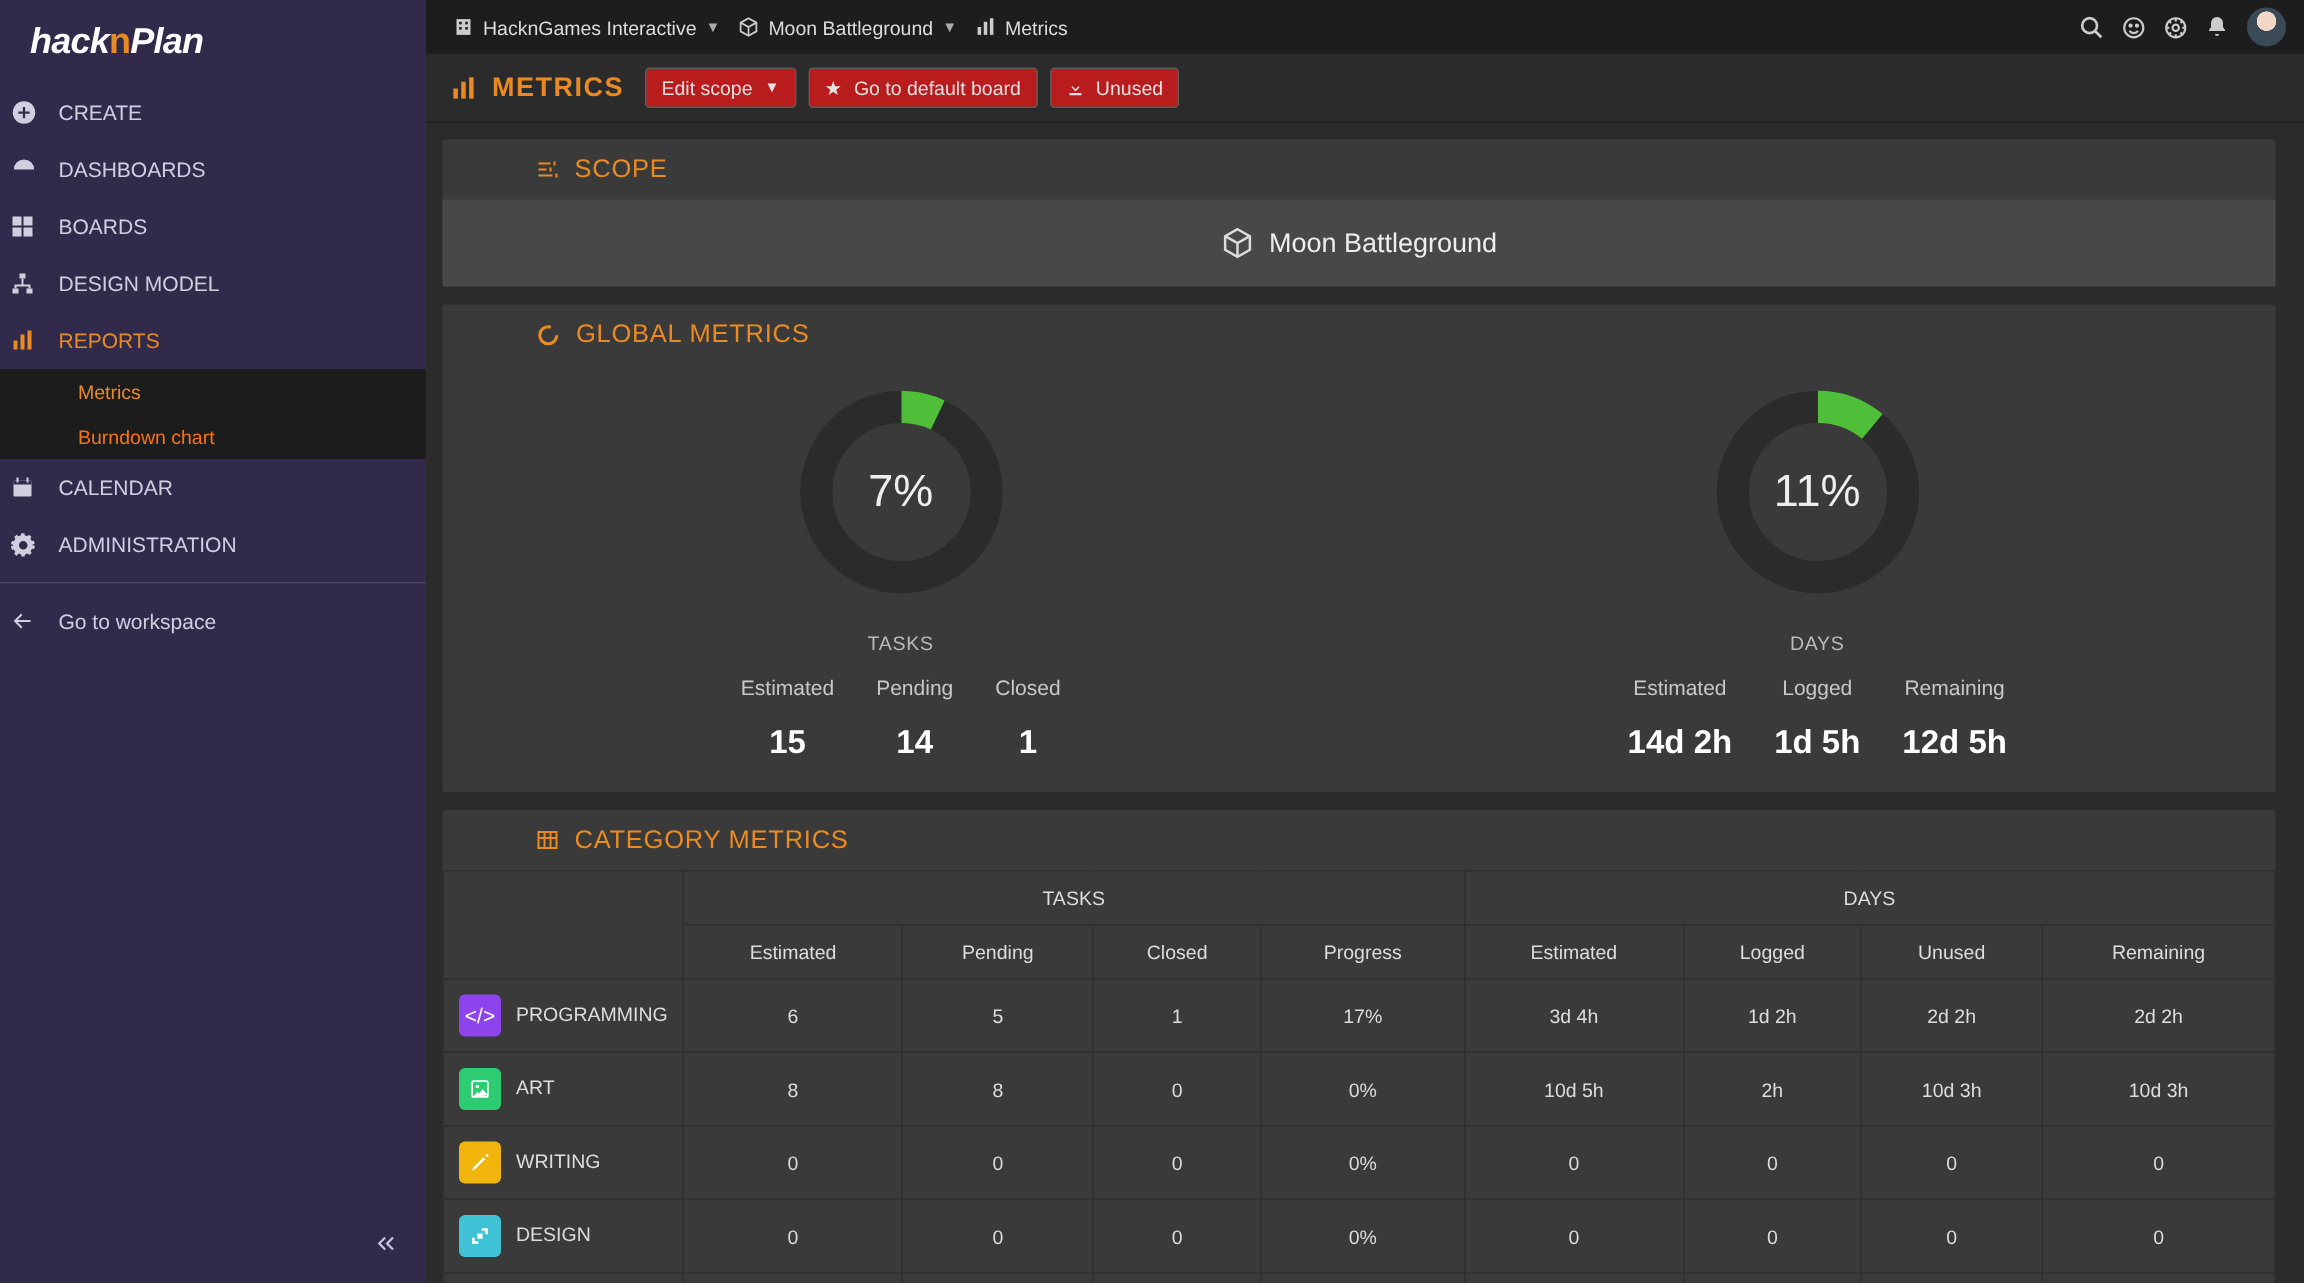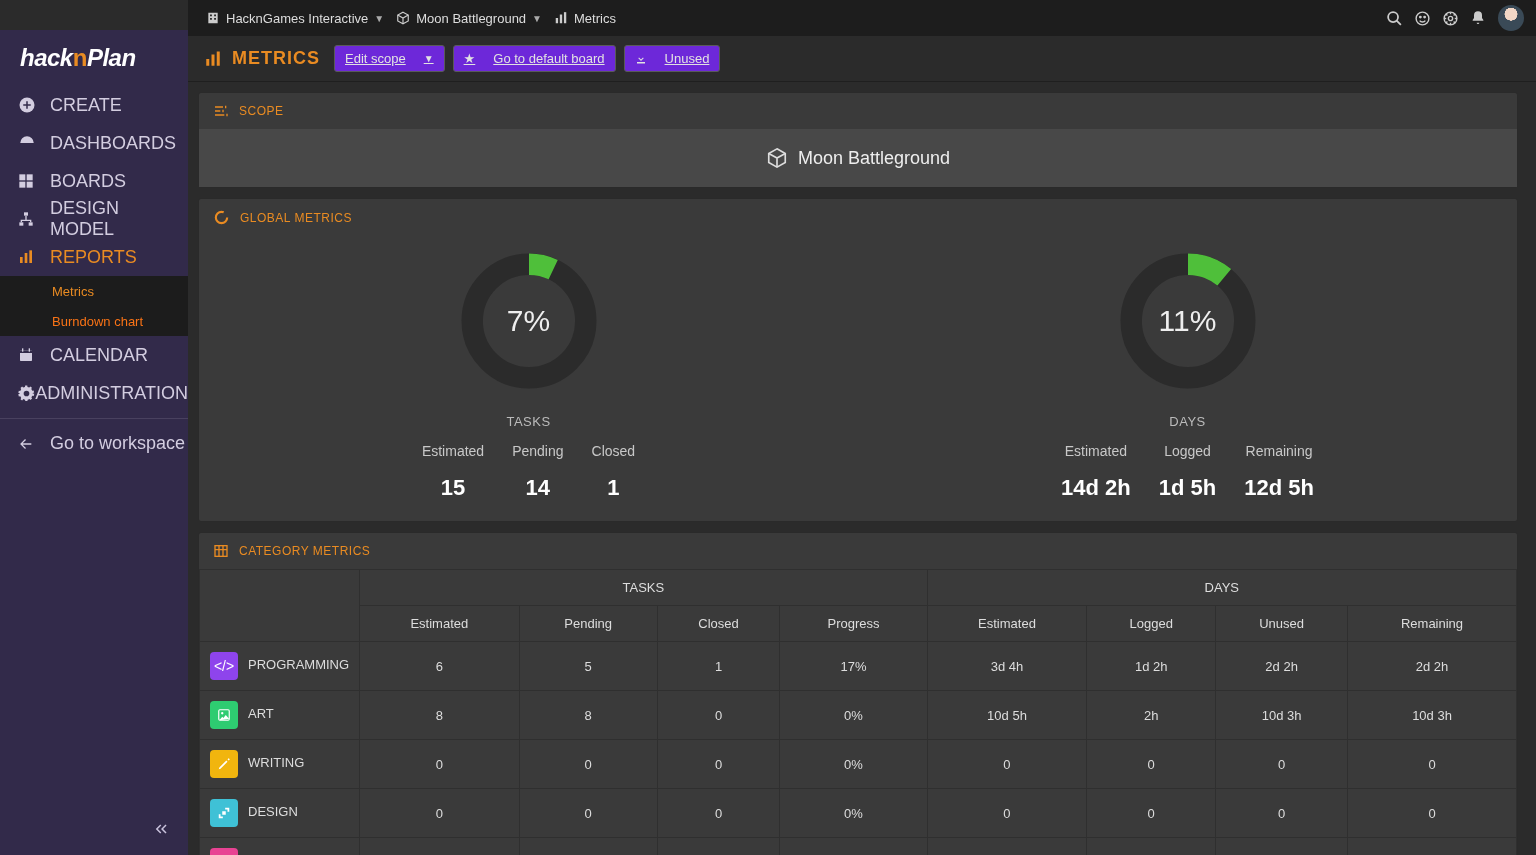--- a/index.html
+++ b/index.html
@@ -8,50 +8,49 @@
     font-family: "Helvetica Neue", Helvetica, Arial, sans-serif;
     font-size: 14px;
     background: #2b2b2b;
     color: #d8d8d8;
     overflow: hidden;
   }
   .app { display: flex; height: 100vh; }
 
   
   .sidebar {
-    width: 188px;
+    width: 284px;
     background: #322a4a;
     color: #d3cde0;
     flex-shrink: 0;
     display: flex;
     flex-direction: column;
     position: relative;
-    margin-top: 30px;
   }
   .logo {
     height: 56px;
     display: flex;
     align-items: center;
     padding-left: 20px;
     font-size: 24px;
     font-weight: 600;
     color: #fff;
     letter-spacing: -0.5px;
     font-style: italic;
   }
   .logo .n { color: #e98b22; font-style: normal; }
   .nav { list-style: none; }
   .nav li {
     height: 38px;
     display: flex;
     align-items: center;
-    padding-left: 18px;
+    padding-left: 7px;
     cursor: pointer;
     color: #d3cde0;
-    font-size: 18px;
+    font-size: 14px;
   }
   .nav li.active { background: #1c1c1c; color: #e98b22; }
   .nav li .ico {
     width: 32px;
     display: inline-flex;
     align-items: center;
     font-size: 16px;
   }
   .nav li.sub { padding-left: 52px; height: 30px; font-size: 13px; background: #1c1c1c; color: #f97316; }
   .nav li.sub.active { color: #e98b22; }
@@ -113,53 +112,53 @@
     color: #e98b22;
     font-size: 18px;
     font-weight: 600;
     letter-spacing: 1px;
     display: inline-flex;
     align-items: center;
     gap: 10px;
     margin-right: 6px;
   }
   .btn {
-    background: #6d28d9;
+    background: #b91c1c;
     color: #e2e2e2;
     border: 1px solid #5a5a5a;
     border-radius: 3px;
     padding: 5px 10px;
     font-size: 13px;
     cursor: pointer;
     display: inline-flex;
     align-items: center;
-    gap: 18px;
-    text-decoration: underline;
+    gap: 8px;
   }
 
   .content {
     flex: 1;
     overflow-y: auto;
     padding: 10px 18px 30px 10px;
   }
 
   .panel {
     background: #3a3a3a;
     border: 1px solid #2a2a2a;
     border-radius: 3px;
     margin-bottom: 10px;
   }
   .panel-head {
     padding: 10px 14px;
     color: #e98b22;
-    font-size: 12px;
+    font-size: 17px;
     letter-spacing: 0.5px;
     display: flex;
     align-items: center;
     gap: 10px;
+    margin-left: 48px;
   }
   .scope-body {
     background: #484848;
     margin: 0;
     padding: 18px 14px;
     text-align: center;
     color: #eee;
     font-size: 18px;
     display: flex;
     align-items: center;

